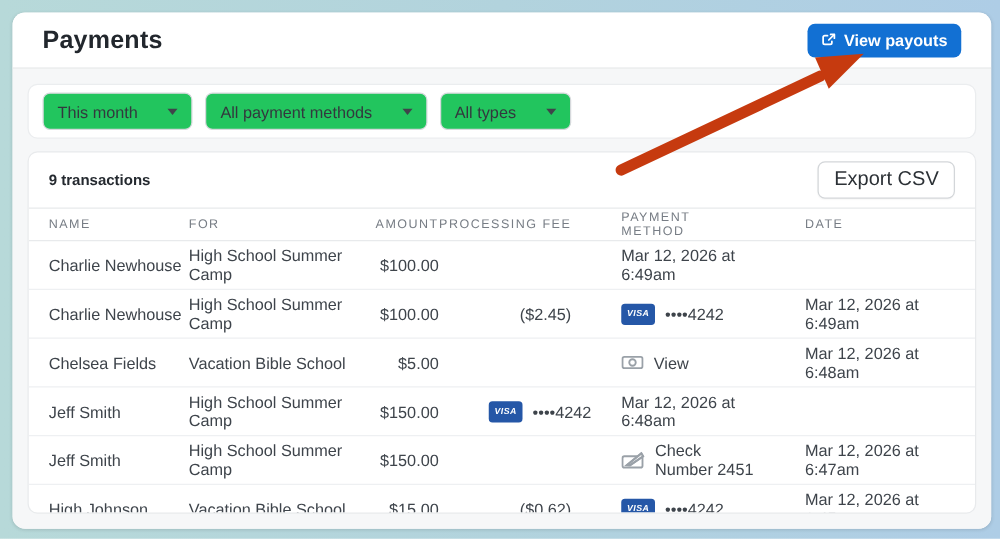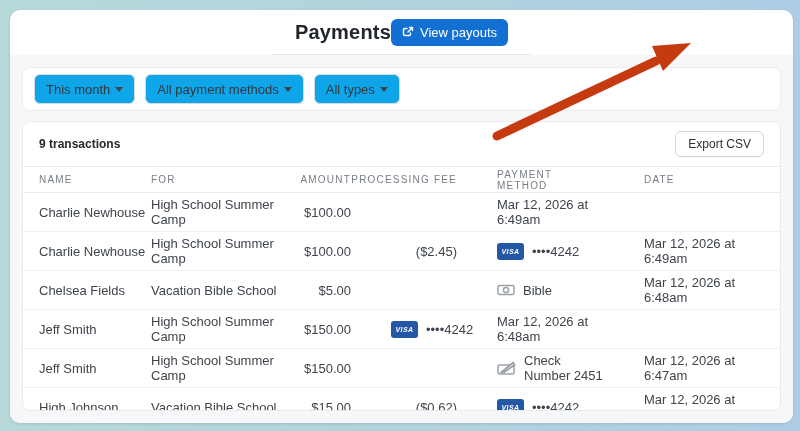--- a/index.html
+++ b/index.html
@@ -8,60 +8,59 @@
     font-family:"Liberation Sans","DejaVu Sans",sans-serif;
     background:linear-gradient(90deg,#b7d9d9 0%,#b2d3dd 50%,#aecde6 100%);
     padding:10px 7px 8px 10px;
     position:relative;
     overflow:hidden;
   }
   .main-card{
     background:#fff; border-radius:10px; width:100%; height:100%;
     overflow:hidden; display:flex; flex-direction:column;
     box-shadow:0 1px 3px rgba(0,0,0,.12);
-    align-items:center;
   }
   .app-header{
     flex:none; height:45px; display:flex; align-items:center;
     justify-content:space-between; padding:0 24px;
     border-bottom:1px solid #e4e6e8; background:#fff;
   }
   .page-title{ font-size:20px; font-weight:700; color:#22272d; letter-spacing:.2px; }
   .btn-primary{
     display:flex; align-items:center; gap:6px; border:none; cursor:pointer;
-    background:#1270d3; color:#fff; font-size:13px; font-weight:400;
+    background:#1270d3; color:#fff; font-size:13px; font-weight:700;
     padding:6px 11px; border-radius:6px; font-family:inherit;
   }
   .page-body{
     flex:1; background:#f6f7f8; padding:12px; display:flex;
     flex-direction:column; gap:10px; overflow:hidden;
   }
   .filter-bar{
     flex:none; background:#fff; border:1px solid #ebedef; border-radius:8px;
     height:44px; display:flex; align-items:center; gap:10px; padding:0 11px;
   }
   .dropdown{
-    height:30px; background:#0ea5e9; border:1px solid #d6d9dc; border-radius:6px;
-    display:flex; align-items:center; gap:5px; padding:0 11px;
+    height:30px; background:#22c55e; border:1px solid #d6d9dc; border-radius:6px;
+    display:flex; align-items:center; gap:24px; padding:0 11px;
     font-size:13px; color:#33383e; cursor:pointer; font-family:inherit;
   }
   .caret{ width:0; height:0; border-left:4px solid transparent;
     border-right:4px solid transparent; border-top:5px solid #3f444a; }
   .tx-card{
     flex:1; background:#fff; border:1px solid #e8eaec; border-radius:8px;
     display:flex; flex-direction:column; overflow:hidden;
   }
   .tx-header{
     flex:none; display:flex; align-items:center; justify-content:space-between;
     padding:8px 16px; height:44px;
   }
   .tx-count{ font-size:12px; font-weight:700; color:#24292f; }
   .btn-secondary{
     background:#fff; border:1px solid #d3d6d9; border-radius:6px; cursor:pointer;
-    font-size:12px; color:#2c3136; padding:5px 12px; font-family:inherit;
+    font-size:16px; color:#2c3136; padding:5px 12px; font-family:inherit;
     box-shadow:0 1px 1px rgba(0,0,0,.03);
   }
   .grid-row{
     display:grid;
     grid-template-columns:112px 148px 52px 106px 147px 1fr;
     padding:0 16px; align-items:center;
   }
   .table-head{
     flex:none; height:27px; border-top:1px solid #e8eaec; border-bottom:1px solid #e8eaec;
     color:#777d85; font-size:10px; font-weight:400; letter-spacing:1.2px;
@@ -155,21 +154,21 @@
           <div class="cell-for">Vacation Bible School</div>
           <div class="cell-amount col-right">$5.00</div>
           <div class="cell-fee col-right"></div>
           <div class="cell-method col-pad">
               <span class="pm-icon" style="display:flex">
                 <svg width="18" height="14" viewBox="0 0 18 14" fill="none" stroke="#9aa1a8" stroke-width="1.5">
                   <rect x="1" y="2.5" width="16" height="9" rx="1.5"></rect>
                   <circle cx="9" cy="7" r="2.6"></circle>
                 </svg>
               </span>
-              <span>Bible</span>
+              <span>View</span>
             </div>
           <div class="cell-date col-pad">Mar 12, 2026 at 6:48am</div>
         </div>
           <div class="grid-row tx-row">
           <div class="cell-name">Jeff Smith</div>
           <div class="cell-for">High School Summer Camp</div>
           <div class="cell-amount col-right">$150.00</div>
           <div class="cell-method col-pad">
               <span class="badge badge-visa" style="background:#2557a7">VISA</span>
               <span>••••4242</span>

